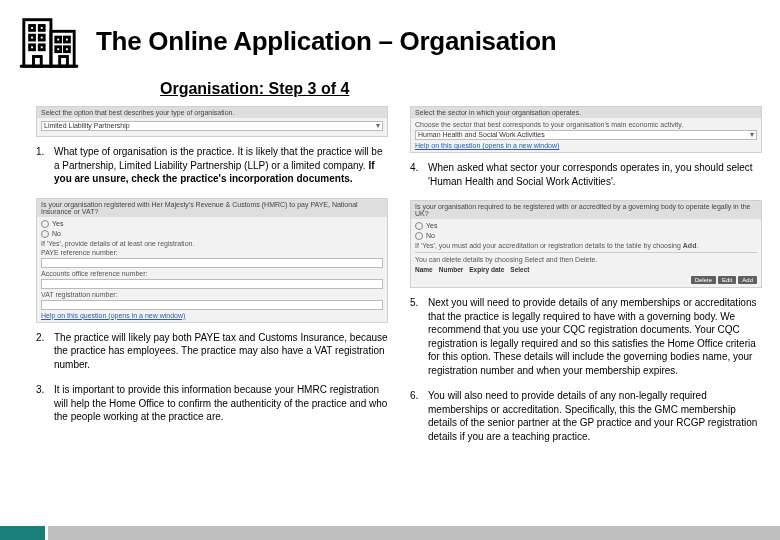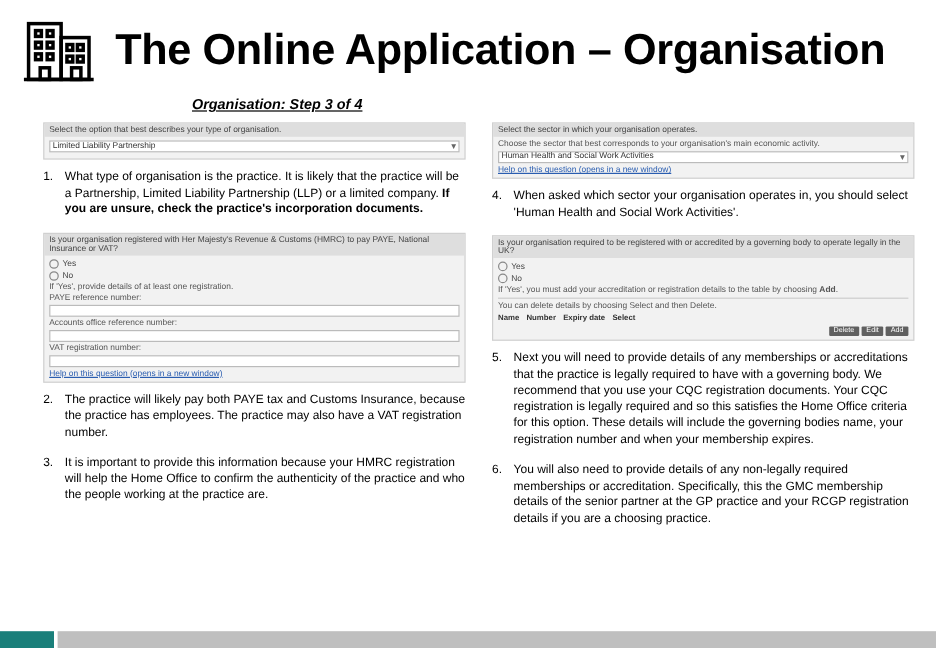--- a/index.html
+++ b/index.html
@@ -17,30 +17,29 @@
     align-items: center;
     padding: 10px 0 6px 14px;
   }
   .logo {
     width: 70px;
     height: 62px;
     margin-right: 12px;
     flex-shrink: 0;
   }
   .title {
-    font-size: 36px;
+    font-size: 26px;
     font-weight: bold;
     letter-spacing: -0.3px;
   }
   .subtitle {
-    font-size: 12px;
+    font-size: 16px;
     font-weight: bold;
     text-decoration: underline;
     margin: 2px 0 8px 160px;
-    font-style: italic;
   }
   .columns {
     display: flex;
     padding: 0 18px 0 36px;
     gap: 22px;
   }
   .col { flex: 1; }
   .shot {
     background: #f2f2f2;
     border: 1px solid #d0d0d0;
@@ -209,21 +208,21 @@
     <div class="shot">
       <div class="shot-title-bar">Select the sector in which your organisation operates.</div>
       <div style="margin-bottom:2px;">Choose the sector that best corresponds to your organisation's main economic activity.</div>
       <div class="shot-select" style="font-size:7px;padding:0 2px;color:#333;">Human Health and Social Work Activities</div>
       <div class="shot-link" style="margin-top:2px;">Help on this question (opens in a new window)</div>
     </div>
 
     <ol class="notes">
       <li>
         <span class="num">4.</span>
-        <span>When asked which sector your organisation operates in, you should select 'Human Health and Social Work Activities'.</span>
+        <span>When asked what sector your corresponds operates in, you should select 'Human Health and Social Work Activities'.</span>
       </li>
     </ol>
 
     <div class="shot">
       <div class="shot-title-bar">Is your organisation required to be registered with or accredited by a governing body to operate legally in the UK?</div>
       <div class="shot-radio">Yes</div>
       <div class="shot-radio">No</div>
       <div style="margin:2px 0;"><span>If 'Yes', you must add your accreditation or registration details to the table by choosing</span> <b>Add</b>.</div>
       <div style="height:1px;background:#ccc;margin:3px 0;"></div>
       <div>You can delete details by choosing Select and then Delete.</div>
@@ -240,21 +239,21 @@
       </div>
     </div>
 
     <ol class="notes">
       <li>
         <span class="num">5.</span>
         <span>Next you will need to provide details of any memberships or accreditations that the practice is legally required to have with a governing body. We recommend that you use your CQC registration documents. Your CQC registration is legally required and so this satisfies the Home Office criteria for this option. These details will include the governing bodies name, your registration number and when your membership expires.</span>
       </li>
       <li>
         <span class="num">6.</span>
-        <span>You will also need to provide details of any non-legally required memberships or accreditation. Specifically, this the GMC membership details of the senior partner at the GP practice and your RCGP registration details if you are a choosing practice.</span>
+        <span>You will also need to provide details of any non-legally required memberships or accreditation. Specifically, this the GMC membership details of the senior partner at the GP practice and your RCGP registration details if you are a teaching practice.</span>
       </li>
     </ol>
   </div>
 </div>
 
 <div class="footer-bar">
   <div class="fb-teal"></div>
   <div class="fb-grey"></div>
 </div>
 

